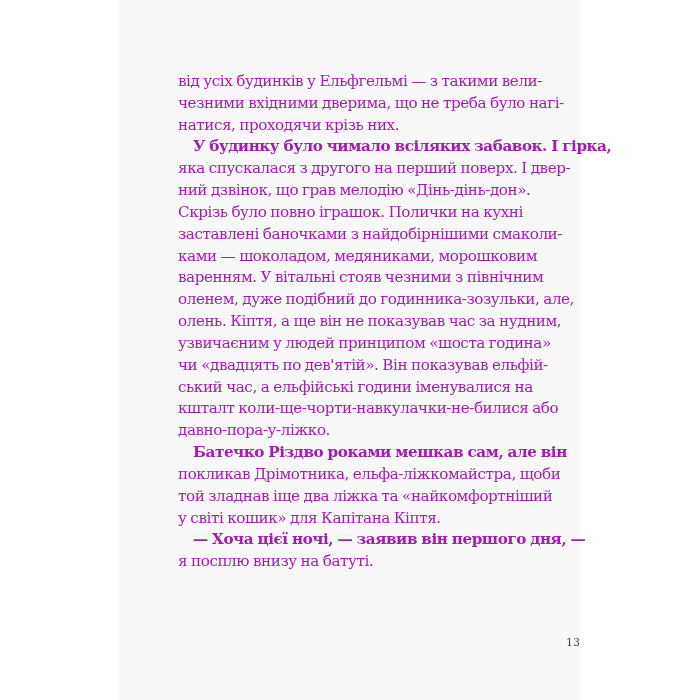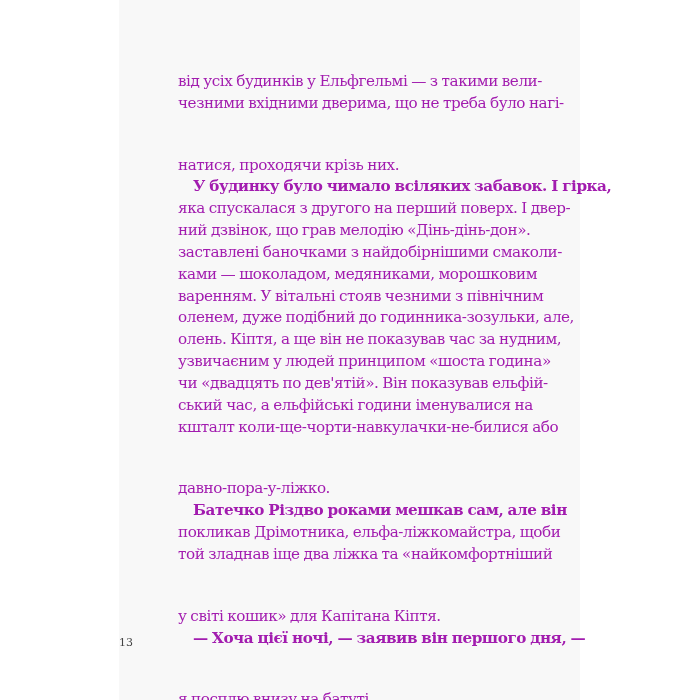--- a/index.html
+++ b/index.html
@@ -32,32 +32,31 @@
     }
     .line {
       display: block;
       height: 21.83px;
       white-space: nowrap;
       text-align: justify;
       text-align-last: justify;
     }
     .line.last {
       text-align-last: left;
-      margin-top: 40px;
     }
     .line.indent {
       padding-left: 15px;
       font-weight: bold;
     }
     .page-number {
       position: absolute;
       left: 0;
       width: 461px;
       top: 636px;
-      text-align: left;
+      text-align: right;
       font-family: "DejaVu Serif", "Liberation Serif", serif;
       font-size: 11px;
       color: #444;
     }
   </style>
 </head>
 <body>
 
 <div class="page">
   <div class="text-block">
@@ -65,20 +64,21 @@
     <div>
       <span class="line">від усіх будинків у Ельфгельмі — з такими вели-</span>
       <span class="line">чезними вхідними дверима, що не треба було нагі-</span>
       <span class="line last">натися, проходячи крізь них.</span>
     </div>
 
     <div>
       <span class="line indent">У будинку було чимало всіляких забавок. І гірка,</span>
       <span class="line">яка спускалася з другого на перший поверх. І двер-</span>
       <span class="line">ний дзвінок, що грав мелодію «Дінь-дінь-дон».</span>
+      <span class="line">Скрізь було повно іграшок. Полички на кухні</span>
       <span class="line">заставлені баночками з найдобірнішими смаколи-</span>
       <span class="line">ками — шоколадом, медяниками, морошковим</span>
       <span class="line">варенням. У вітальні стояв чезними з північним</span>
       <span class="line">оленем, дуже подібний до годинника-зозульки, але,</span>
       <span class="line">олень. Кіптя, а ще він не показував час за нудним,</span>
       <span class="line">узвичаєним у людей принципом «шоста година»</span>
       <span class="line">чи «двадцять по дев'ятій». Він показував ельфій-</span>
       <span class="line">ський час, а ельфійські години іменувалися на</span>
       <span class="line">кшталт коли-ще-чорти-навкулачки-не-билися або</span>
       <span class="line last">давно-пора-у-ліжко.</span>

